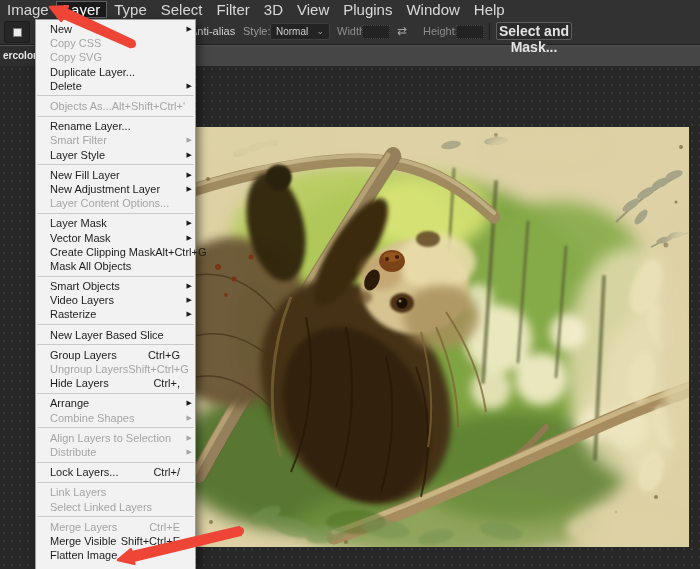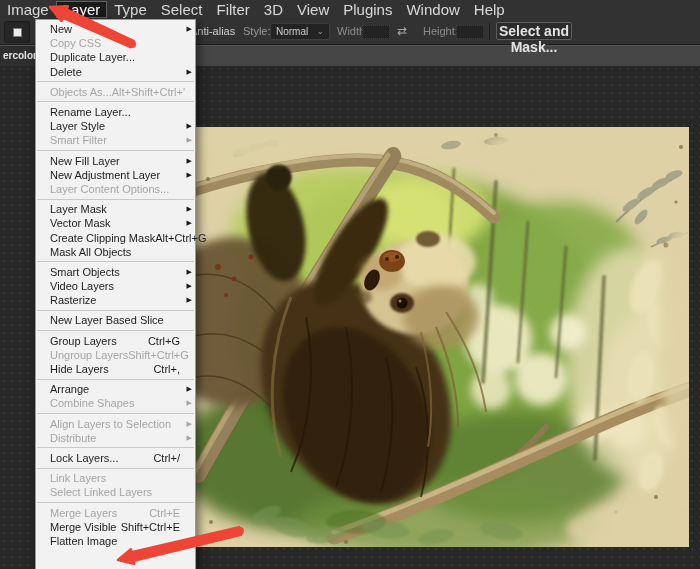--- a/index.html
+++ b/index.html
@@ -288,20 +288,26 @@
       <span class="spacer"></span>
       <span class="sc"></span>
       <span class="arr">▶</span>
     </div>
     <div class="menu-row disabled">
       <span class="lbl">Copy CSS</span>
       <span class="spacer"></span>
       <span class="sc"></span>
       <span class="arr"></span>
     </div>
+    <div class="menu-row disabled">
+      <span class="lbl">Copy SVG</span>
+      <span class="spacer"></span>
+      <span class="sc"></span>
+      <span class="arr"></span>
+    </div>
     <div class="menu-row">
       <span class="lbl">Duplicate Layer...</span>
       <span class="spacer"></span>
       <span class="sc"></span>
       <span class="arr"></span>
     </div>
     <div class="menu-row">
       <span class="lbl">Delete</span>
       <span class="spacer"></span>
       <span class="sc"></span>
@@ -314,28 +320,28 @@
       <span class="sc">Alt+Shift+Ctrl+'</span>
       <span class="arr"></span>
     </div>
     <div class="menu-sep"></div>
     <div class="menu-row">
       <span class="lbl">Rename Layer...</span>
       <span class="spacer"></span>
       <span class="sc"></span>
       <span class="arr"></span>
     </div>
+    <div class="menu-row disabled">
+      <span class="lbl">Smart Filter</span>
+      <span class="spacer"></span>
+      <span class="sc"></span>
+      <span class="arr">▶</span>
+    </div>
     <div class="menu-row">
       <span class="lbl">Layer Style</span>
-      <span class="spacer"></span>
-      <span class="sc"></span>
-      <span class="arr">▶</span>
-    </div>
-    <div class="menu-row disabled">
-      <span class="lbl">Smart Filter</span>
       <span class="spacer"></span>
       <span class="sc"></span>
       <span class="arr">▶</span>
     </div>
     <div class="menu-sep"></div>
     <div class="menu-row">
       <span class="lbl">New Fill Layer</span>
       <span class="spacer"></span>
       <span class="sc"></span>
       <span class="arr">▶</span>

